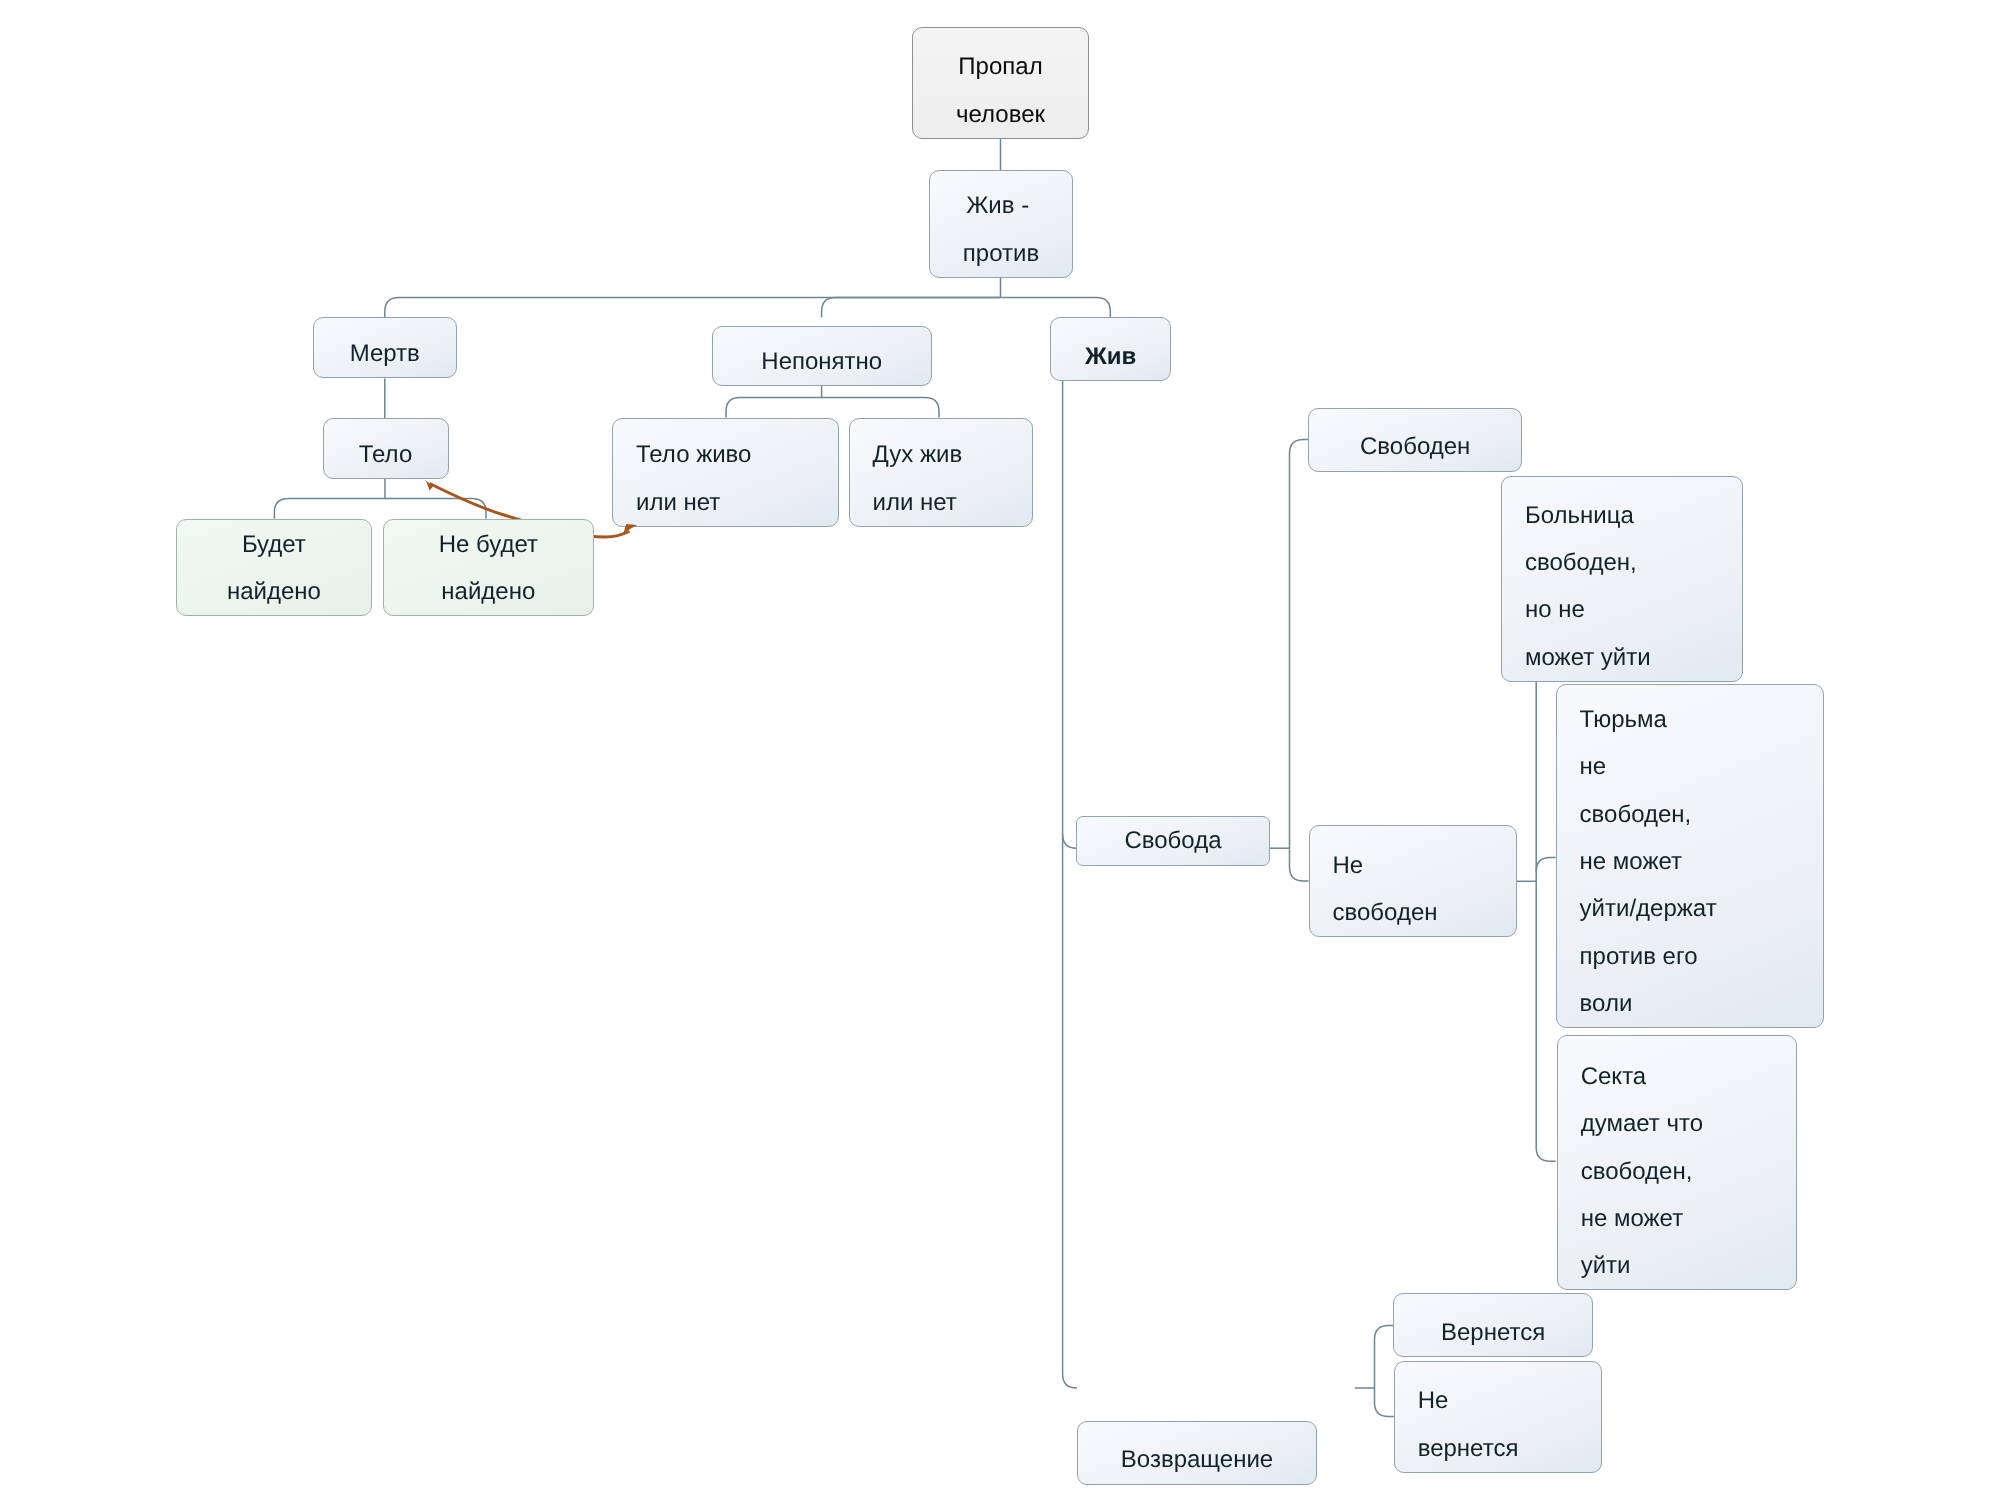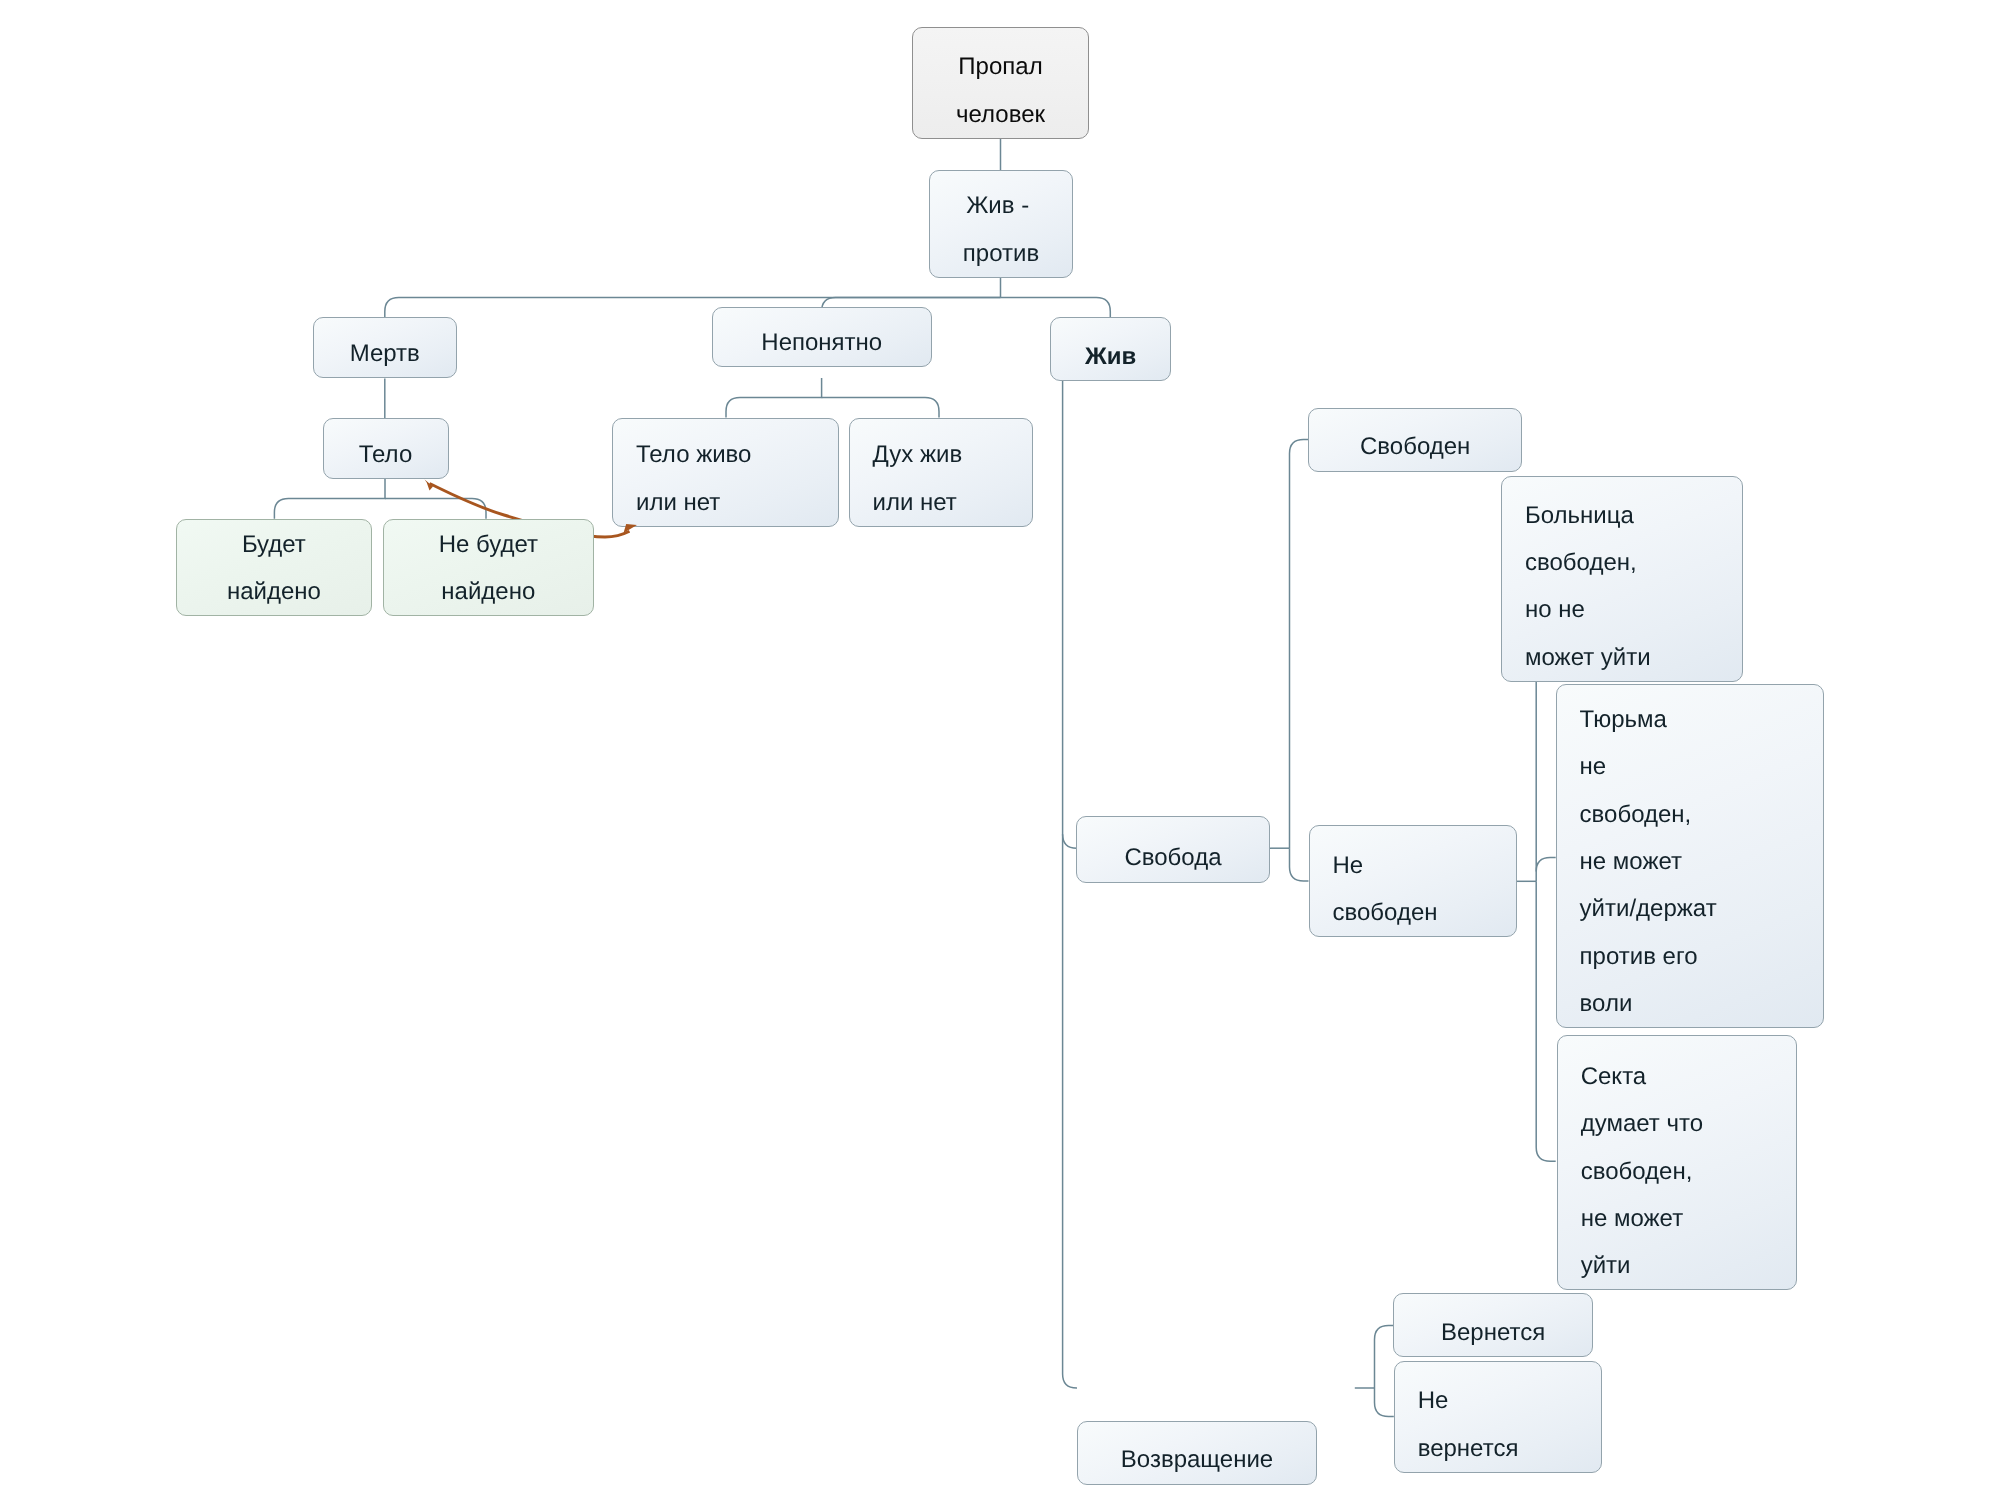--- a/index.html
+++ b/index.html
@@ -74,21 +74,21 @@
 
   <div class="node b ctr" style="left:929px;top:169.5px;width:144px;height:108.5px;">
     <span>Жив - 
 против</span>
   </div>
 
   <div class="node b ctr" style="left:312.5px;top:317.2px;width:144.5px;height:61.3px;">
     <span>Мертв</span>
   </div>
 
-  <div class="node b ctr" style="left:712px;top:307px;width:219.5px;height:60.1px;">
+  <div class="node b ctr" style="left:712px;top:326px;width:219.5px;height:60.1px;">
     <span>Непонятно</span>
   </div>
 
   <div class="node b ctr" style="left:1050.4px;top:317px;width:120.6px;height:63.8px;font-weight:bold;">
     <span>Жив</span>
   </div>
 
   <div class="node b ctr" style="left:322.5px;top:418px;width:126px;height:61px;">
     <span>Тело</span>
   </div>
@@ -106,21 +106,21 @@
   <div class="node b lft" style="left:612px;top:417.6px;width:227px;height:109.3px;padding-left:23px;padding-top:3px;">
     <span>Тело живо
 или нет</span>
   </div>
 
   <div class="node b lft" style="left:848.5px;top:417.6px;width:184.5px;height:109.3px;padding-left:23px;padding-top:3px;">
     <span>Дух жив
 или нет</span>
   </div>
 
-  <div class="node b ctr" style="left:1076px;top:815.7px;width:194px;height:67px;">
+  <div class="node b ctr" style="left:1076px;top:815.7px;width:194px;height:50px;border-radius:7px;">
     <span>Свобода</span>
   </div>
 
   <div class="node b ctr" style="left:1308.4px;top:408px;width:213.6px;height:63.7px;">
     <span>Свободен</span>
   </div>
 
   <div class="node b lft" style="left:1308.5px;top:824.7px;width:208.5px;height:112.5px;padding-left:23px;padding-top:4px;">
     <span>Не
 свободен</span>

